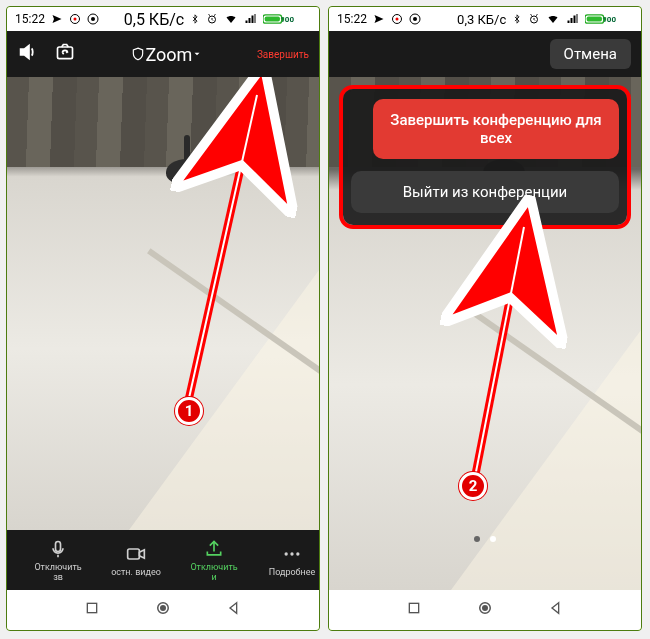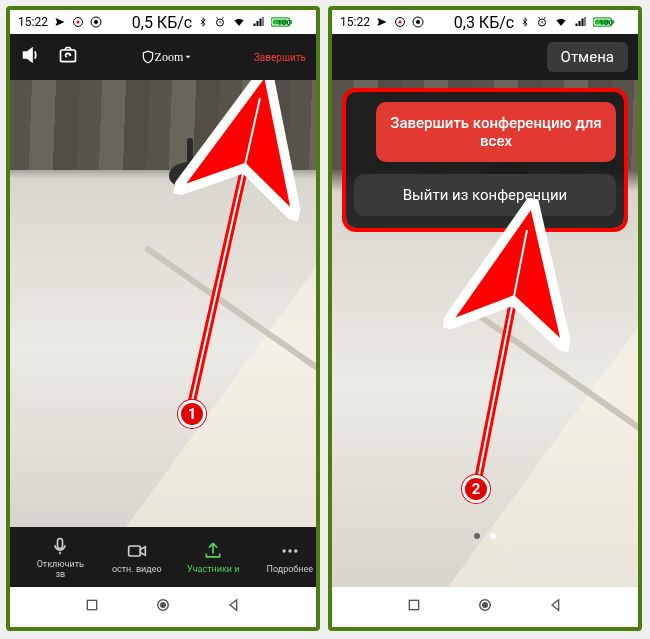--- a/index.html
+++ b/index.html
@@ -8,54 +8,54 @@
     font-family: -apple-system, Roboto, "Helvetica Neue", Arial, sans-serif;
     display: flex;
     gap: 8px;
     padding: 6px;
     width: 650px;
     height: 639px;
   }
   .phone {
     width: 314px;
     height: 625px;
-    border: 4px solid #4d7c0f;
+    border: 1px solid #4d7c0f;
     border-radius: 4px;
     background: #84cc16;
     display: flex;
     flex-direction: column;
     position: relative;
     overflow: hidden;
   }
   
   .statusbar {
     height: 24px;
     background: #fff;
     color: #000;
     display: flex;
     align-items: center;
     font-size: 12px;
     padding: 0 8px;
     justify-content: space-between;
   }
   .statusbar .left, .statusbar .right { display:flex; align-items:center; gap:6px; }
   .statusbar .right svg, .statusbar .left svg { display:block; }
-  .bat { display:inline-flex; align-items:center; gap:1px; font-size:10px; }
+  .bat { display:inline-flex; align-items:center; gap:12px; font-size:10px; }
   
   .topbar {
     height: 46px;
     background: #1a1a1a;
     color: #fff;
     display: flex;
     align-items: center;
     padding: 0 10px;
     gap: 14px;
   }
   .topbar .spacer { flex:1; }
-  .topbar .app-label { display:flex; align-items:center; font-size:12px;font-family:Liberation Serif, serif; }
+  .topbar .app-label { display:flex; align-items:center; font-size:18px; }
   .end-btn { color:#ff3b30; font-size:10px; }
   .cancel-btn {
     background:#3a3a3a; color:#fff; font-size:15px;
     padding:6px 14px; border-radius:6px;
   }
   
   .video {
     flex:1;
     position:relative;
     background: linear-gradient(180deg,#5b5954 0%,#6b6863 18%,#d9d6cf 22%,#eceae4 60%,#d8d5ce 100%);
@@ -240,21 +240,21 @@
       <svg width="22" height="20" viewBox="0 0 24 24" fill="none" stroke="#cfcfcf" stroke-width="2">
           <rect x="2" y="6" width="14" height="12" rx="2"></rect>
           <path d="M16 10l6-3v10l-6-3z"></path>
         </svg>
       <span>остн. видео</span>
     </div>
     <div class="item share">
       <svg width="20" height="20" viewBox="0 0 24 24" fill="none" stroke="#54d160" stroke-width="2">
           <path d="M12 3v12M7 8l5-5 5 5M4 15v4h16v-4"></path>
         </svg>
-      <span>Участники и</span>
+      <span>Отключить и</span>
     </div>
     <div class="item">
       <svg width="20" height="20" viewBox="0 0 24 24" fill="#cfcfcf">
           <circle cx="5" cy="12" r="2"></circle>
           <circle cx="12" cy="12" r="2"></circle>
           <circle cx="19" cy="12" r="2"></circle>
         </svg>
       <span>Подробнее</span>
     </div>
   </div>
@@ -284,21 +284,21 @@
       <svg width="12" height="12" viewBox="0 0 24 24">
           <circle cx="12" cy="12" r="9" fill="none" stroke="black" stroke-width="2"></circle>
           <circle cx="12" cy="12" r="3" fill="#e00"></circle>
         </svg>
       <svg width="12" height="12" viewBox="0 0 24 24">
           <circle cx="12" cy="12" r="10" fill="none" stroke="black" stroke-width="2"></circle>
           <circle cx="12" cy="12" r="4" fill="black"></circle>
         </svg>
     </div>
     <div class="right">
-      <span style="font-size:16px">0,3 КБ/с</span>
+      <span style="font-size:13px">0,3 КБ/с</span>
       <svg width="10" height="12" viewBox="0 0 24 24" fill="none" stroke="black" stroke-width="2">
           <path d="M7 7l10 10-5 5V2l5 5L7 17"></path>
         </svg>
       <svg width="12" height="12" viewBox="0 0 24 24" fill="none" stroke="black" stroke-width="2">
           <circle cx="12" cy="13" r="7"></circle>
           <path d="M12 10v3l2 2M5 3l3 2M19 3l-3 2"></path>
         </svg>
       <svg width="14" height="12" viewBox="0 0 24 24" fill="black">
           <path d="M12 20l9-11c-5-4-13-4-18 0l9 11z"></path>
         </svg>

